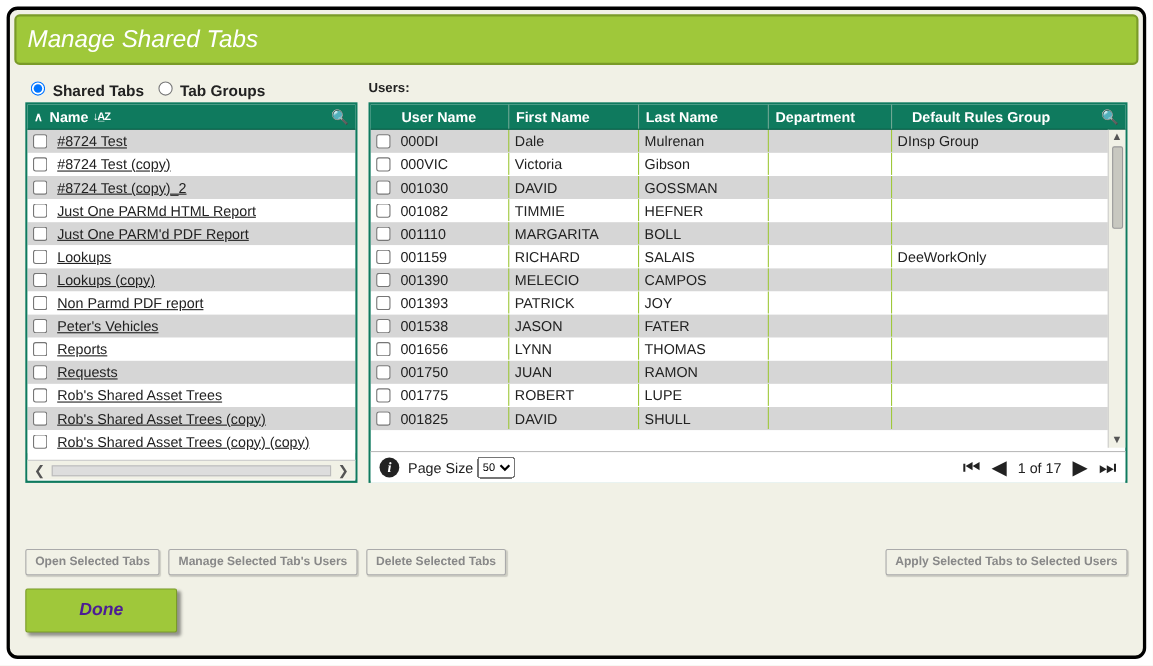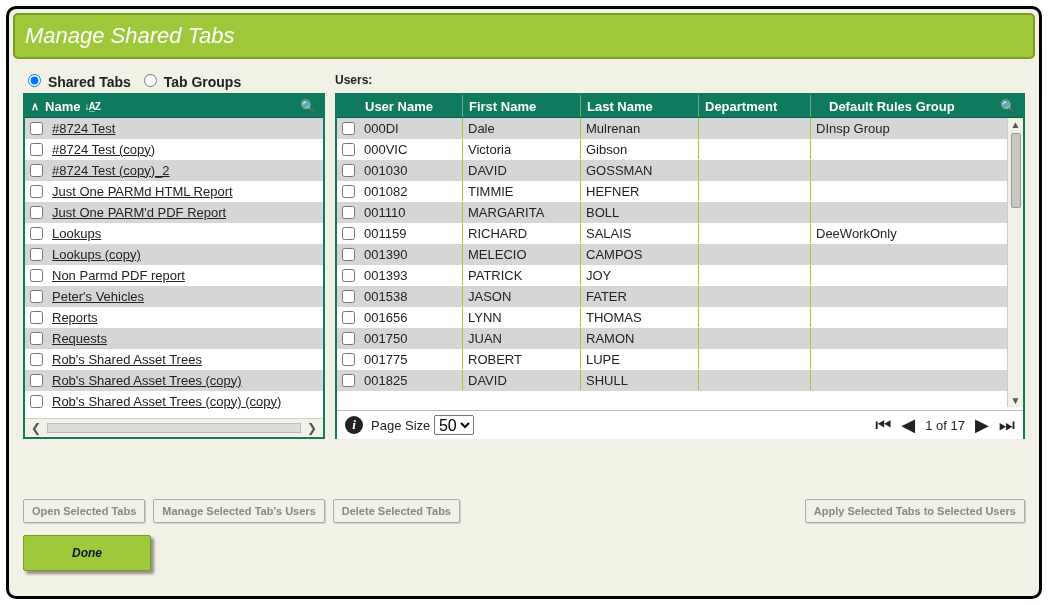--- a/index.html
+++ b/index.html
@@ -152,21 +152,21 @@
     background:#fff;
   }
   .info-icon {
     width:18px; height:18px; border-radius:50%;
     background:#222; color:#fff; font-weight:bold; font-style:italic;
     display:flex; align-items:center; justify-content:center;
     font-family: Georgia, serif;
     margin-right:8px; cursor:pointer;
     font-size:13px;
   }
-  .pg-select { font-size:16px; height:20px; }
+  .pg-select { font-size:10px; height:20px; }
   .pager {
     margin-left:auto; display:flex; align-items:center; gap:10px;
     color:#222;
   }
   .pager .nav { cursor:pointer; font-size:18px; user-select:none;}
   .button-row {
     display:flex; gap:8px; margin-top:60px;
   }
   .btn-small {
     border:1px solid #aaa;
@@ -177,24 +177,24 @@
     padding:5px 8px;
     border-radius:2px;
     cursor:pointer;
     box-shadow: 1px 1px 1px rgba(0,0,0,0.15);
   }
   .btn-small.right { margin-left:auto; }
   .btn-done {
     margin-top:12px;
     display:inline-block;
     background:#9fc83a;
-    color:#0f172a;
+    color:#4c1d95;
     font-weight:bold;
     font-style: italic;
-    font-size:12px;
+    font-size:16px;
     padding: 10px 48px;
     border: 1px solid #7a9b28;
     border-radius:2px;
     cursor:pointer;
     box-shadow: 3px 3px 3px rgba(0,0,0,0.4);
   }
 </style>
 </head>
 <body>
 

